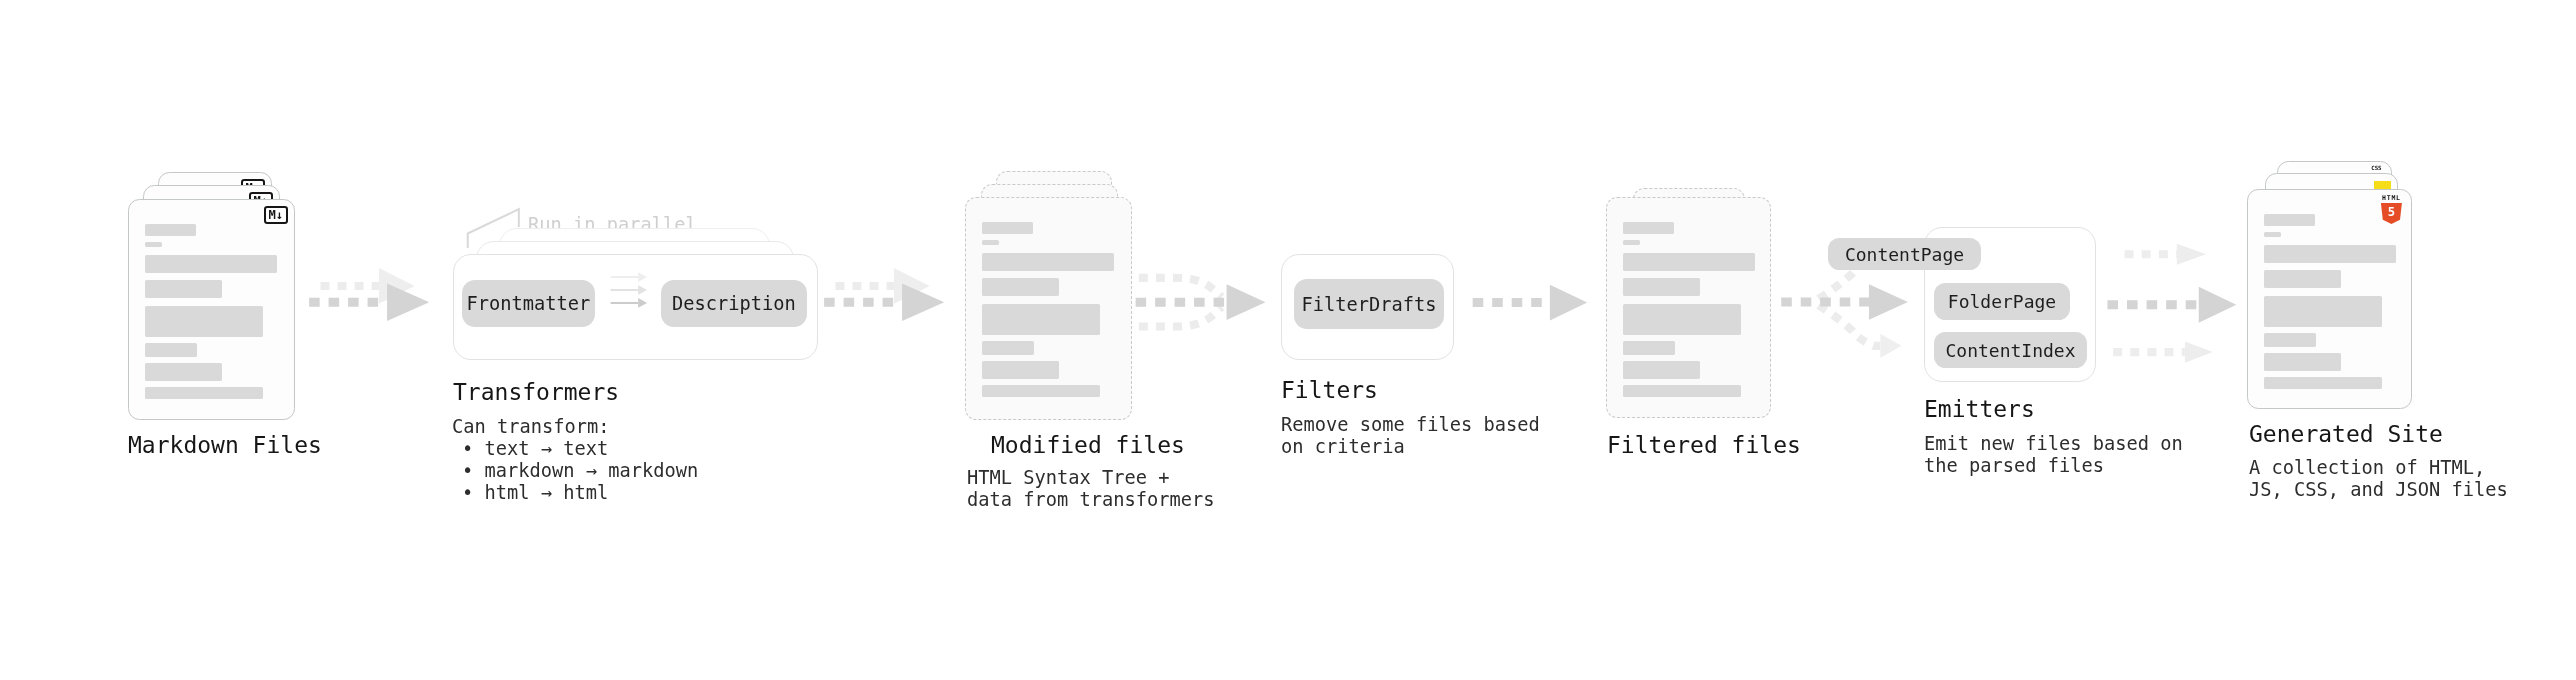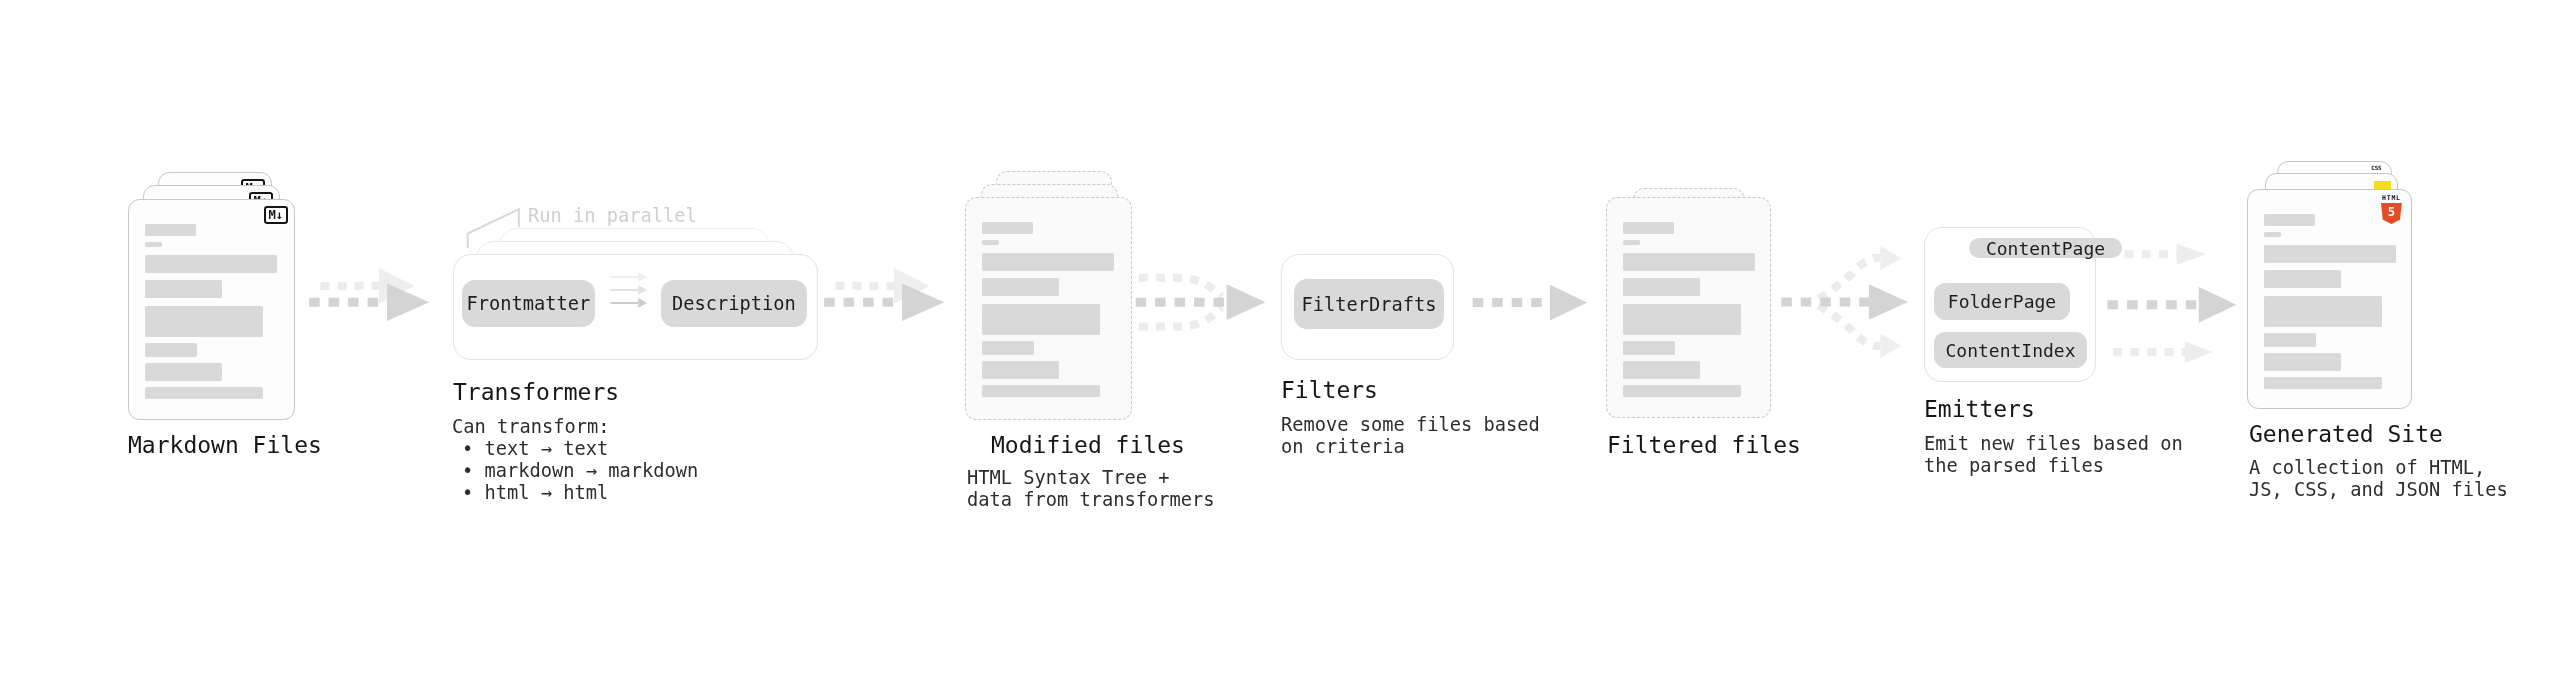--- a/index.html
+++ b/index.html
@@ -80,21 +80,21 @@
     <line x1="14" y1="32" x2="86" y2="32" stroke="#ececec" stroke-width="10" stroke-dasharray="11 10"></line>
     <polygon points="86,10 86,54 130,32" fill="#eeeeee"></polygon>
     <line x1="0" y1="52" x2="96" y2="52" stroke="#d4d4d4" stroke-width="11" stroke-dasharray="13 11"></line>
     <polygon points="96,29 96,75 148,52" fill="#d4d4d4"></polygon>
   </svg>
 
   <div>
     <svg style="left:458px;top:200px;" width="73" height="54" viewBox="0 0 90 66">
       <polyline points="12,59 12,41 75,11 75,33" fill="none" stroke="#d9d9d9" stroke-width="2.5"></polyline>
     </svg>
-    <div class="annotation" style="left:528px;top:205px;">Run in parallel</div>
+    <div class="annotation" style="left:528px;top:214px;">Run in parallel</div>
 
     <div class="groupbox g2" style="left:499px;top:228px;width:271px;height:106px;"></div>
     <div class="pill ghost2" style="left:508px;top:254px;width:133px;height:47px;"></div>
 
     <div class="pill ghost2" style="left:706px;top:254px;width:62px;height:47px;"></div>
 
     <div class="groupbox g1" style="left:476px;top:241px;width:318px;height:106px;"></div>
     <div class="pill ghost1" style="left:485px;top:267px;width:133px;height:47px;"></div>
     <div class="pill ghost1" style="left:683px;top:267px;width:109px;height:47px;"></div>
 
@@ -188,21 +188,21 @@
     <path d="M50,76 Q78,58 92,44 Q102,32 118,26 H126" fill="none" stroke="#ececec" stroke-width="10" stroke-dasharray="11 10"></path>
     <polygon points="126,11 126,41 152,26" fill="#efefef"></polygon>
     <path d="M50,84 Q78,102 92,116 Q102,128 118,134 H126" fill="none" stroke="#ececec" stroke-width="10" stroke-dasharray="11 10"></path>
     <polygon points="126,119 126,149 152,134" fill="#efefef"></polygon>
     <line x1="4" y1="80" x2="112" y2="80" stroke="#d4d4d4" stroke-width="11" stroke-dasharray="13 11"></line>
     <polygon points="112,58 112,102 160,80" fill="#d4d4d4"></polygon>
   </svg>
 
   <div>
     <div class="groupbox" style="left:1924px;top:227px;width:172px;height:155px;"></div>
-    <div class="pill small" style="left:1969px;top:238px;width:153px;height:20px;">ContentPage</div>
+    <div class="pill small" style="left:1828px;top:238px;width:153px;height:32px;">ContentPage</div>
     <div class="pill small" style="left:1934px;top:283px;width:136px;height:37px;">FolderPage</div>
     <div class="pill small" style="left:1934px;top:332px;width:153px;height:36px;">ContentIndex</div>
     <div class="title" style="left:1924px;top:396px;">Emitters</div>
     <div class="subtitle" style="left:1924px;top:433px;">Emit new files based on
 the parsed files</div>
   </div>
 
   <svg style="left:2105px;top:242px;" width="137" height="124" viewBox="0 0 168 152">
     <line x1="24" y1="15" x2="88" y2="15" stroke="#ededed" stroke-width="10" stroke-dasharray="11 10"></line>
     <polygon points="88,2 88,28 124,15" fill="#ededed"></polygon>

